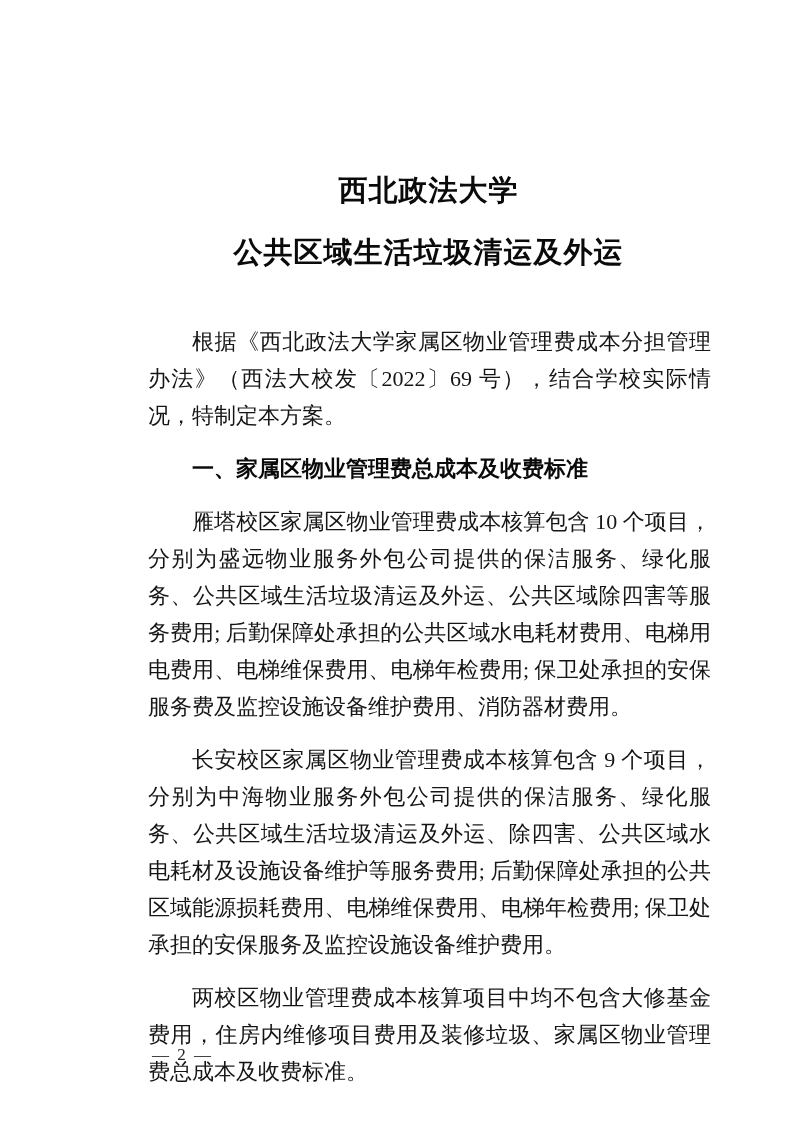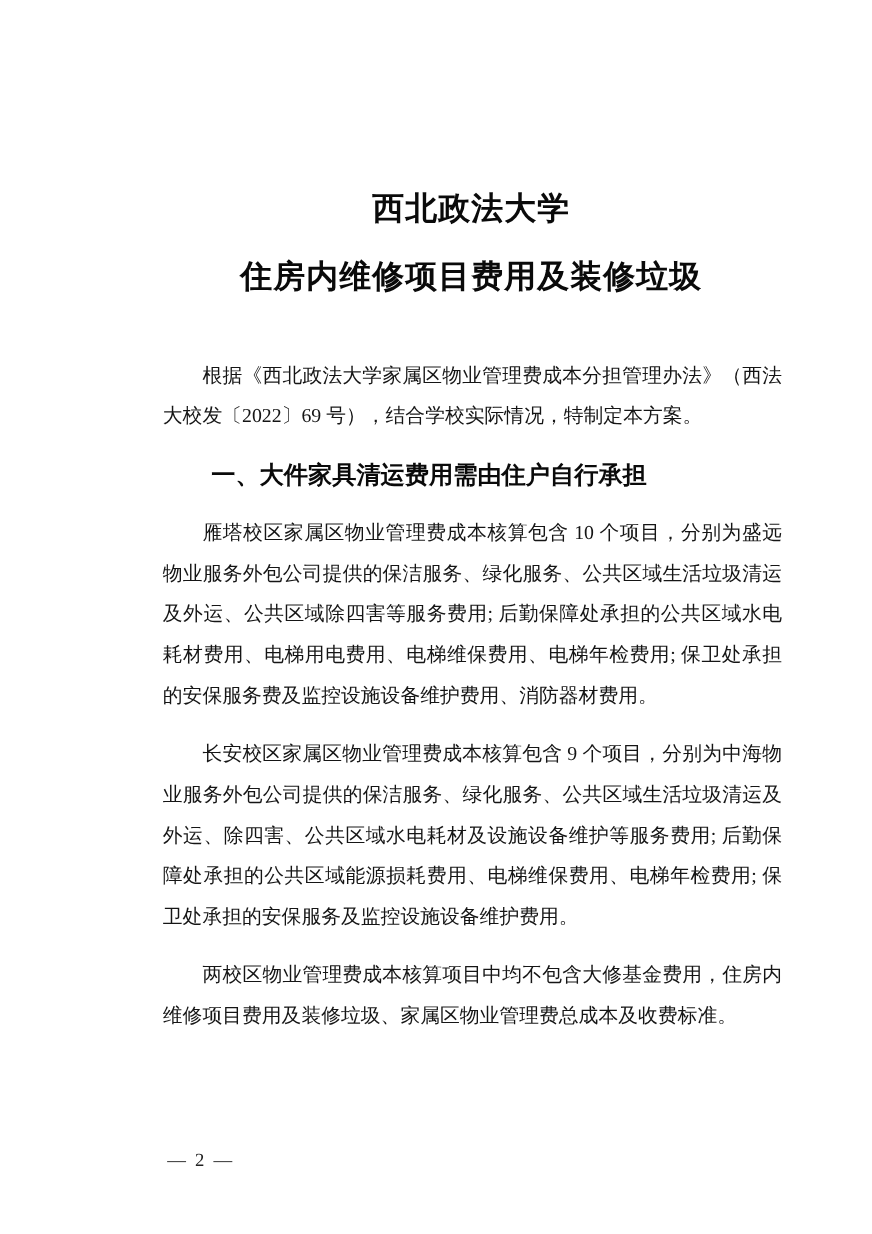--- a/index.html
+++ b/index.html
@@ -23,21 +23,21 @@
     font-size: 29px;
     line-height: 46px;
     color: #0a0a0a;
     letter-spacing: 1px;
   }
   .content {
     margin: 48px 98px 0 100px;
   }
   .para {
     font-family: "Liberation Serif", "DejaVu Serif", serif;
-    font-size: 18px;
+    font-size: 22px;
     line-height: 37px;
     text-align: justify;
     text-indent: 2em;
     color: #151515;
     text-justify: inter-ideograph;
   }
   .heading {
     font-family: "Liberation Sans", "DejaVu Sans", sans-serif;
     font-weight: bold;
     font-size: 22px;
@@ -55,26 +55,26 @@
     letter-spacing: 2px;
   }
 </style>
 </head>
 <body>
 
 <div class="page">
 
   <div class="title-block">
     <div class="title-line">西北政法大学</div>
-    <div class="title-line">住房内维修项目费用及装修垃圾</div>
+    <div class="title-line">公共区域生活垃圾清运及外运</div>
   </div>
 
   <div class="content">
     <p class="para">根据《西北政法大学家属区物业管理费成本分担管理办法》（西法大校发〔2022〕69 号），结合学校实际情况，特制定本方案。</p>
-    <p class="heading">一、大件家具清运费用需由住户自行承担</p>
+    <p class="heading">一、家属区物业管理费总成本及收费标准</p>
     <p class="para">雁塔校区家属区物业管理费成本核算包含 10 个项目，分别为盛远物业服务外包公司提供的保洁服务、绿化服务、公共区域生活垃圾清运及外运、公共区域除四害等服务费用; 后勤保障处承担的公共区域水电耗材费用、电梯用电费用、电梯维保费用、电梯年检费用; 保卫处承担的安保服务费及监控设施设备维护费用、消防器材费用。</p>
     <p class="para">长安校区家属区物业管理费成本核算包含 9 个项目，分别为中海物业服务外包公司提供的保洁服务、绿化服务、公共区域生活垃圾清运及外运、除四害、公共区域水电耗材及设施设备维护等服务费用; 后勤保障处承担的公共区域能源损耗费用、电梯维保费用、电梯年检费用; 保卫处承担的安保服务及监控设施设备维护费用。</p>
     <p class="para">两校区物业管理费成本核算项目中均不包含大修基金费用，住房内维修项目费用及装修垃圾、家属区物业管理费总成本及收费标准。</p>
   </div>
 
   <div class="footer-pagenum">— 2 —</div>
 
 </div>
 
 </body></html>

